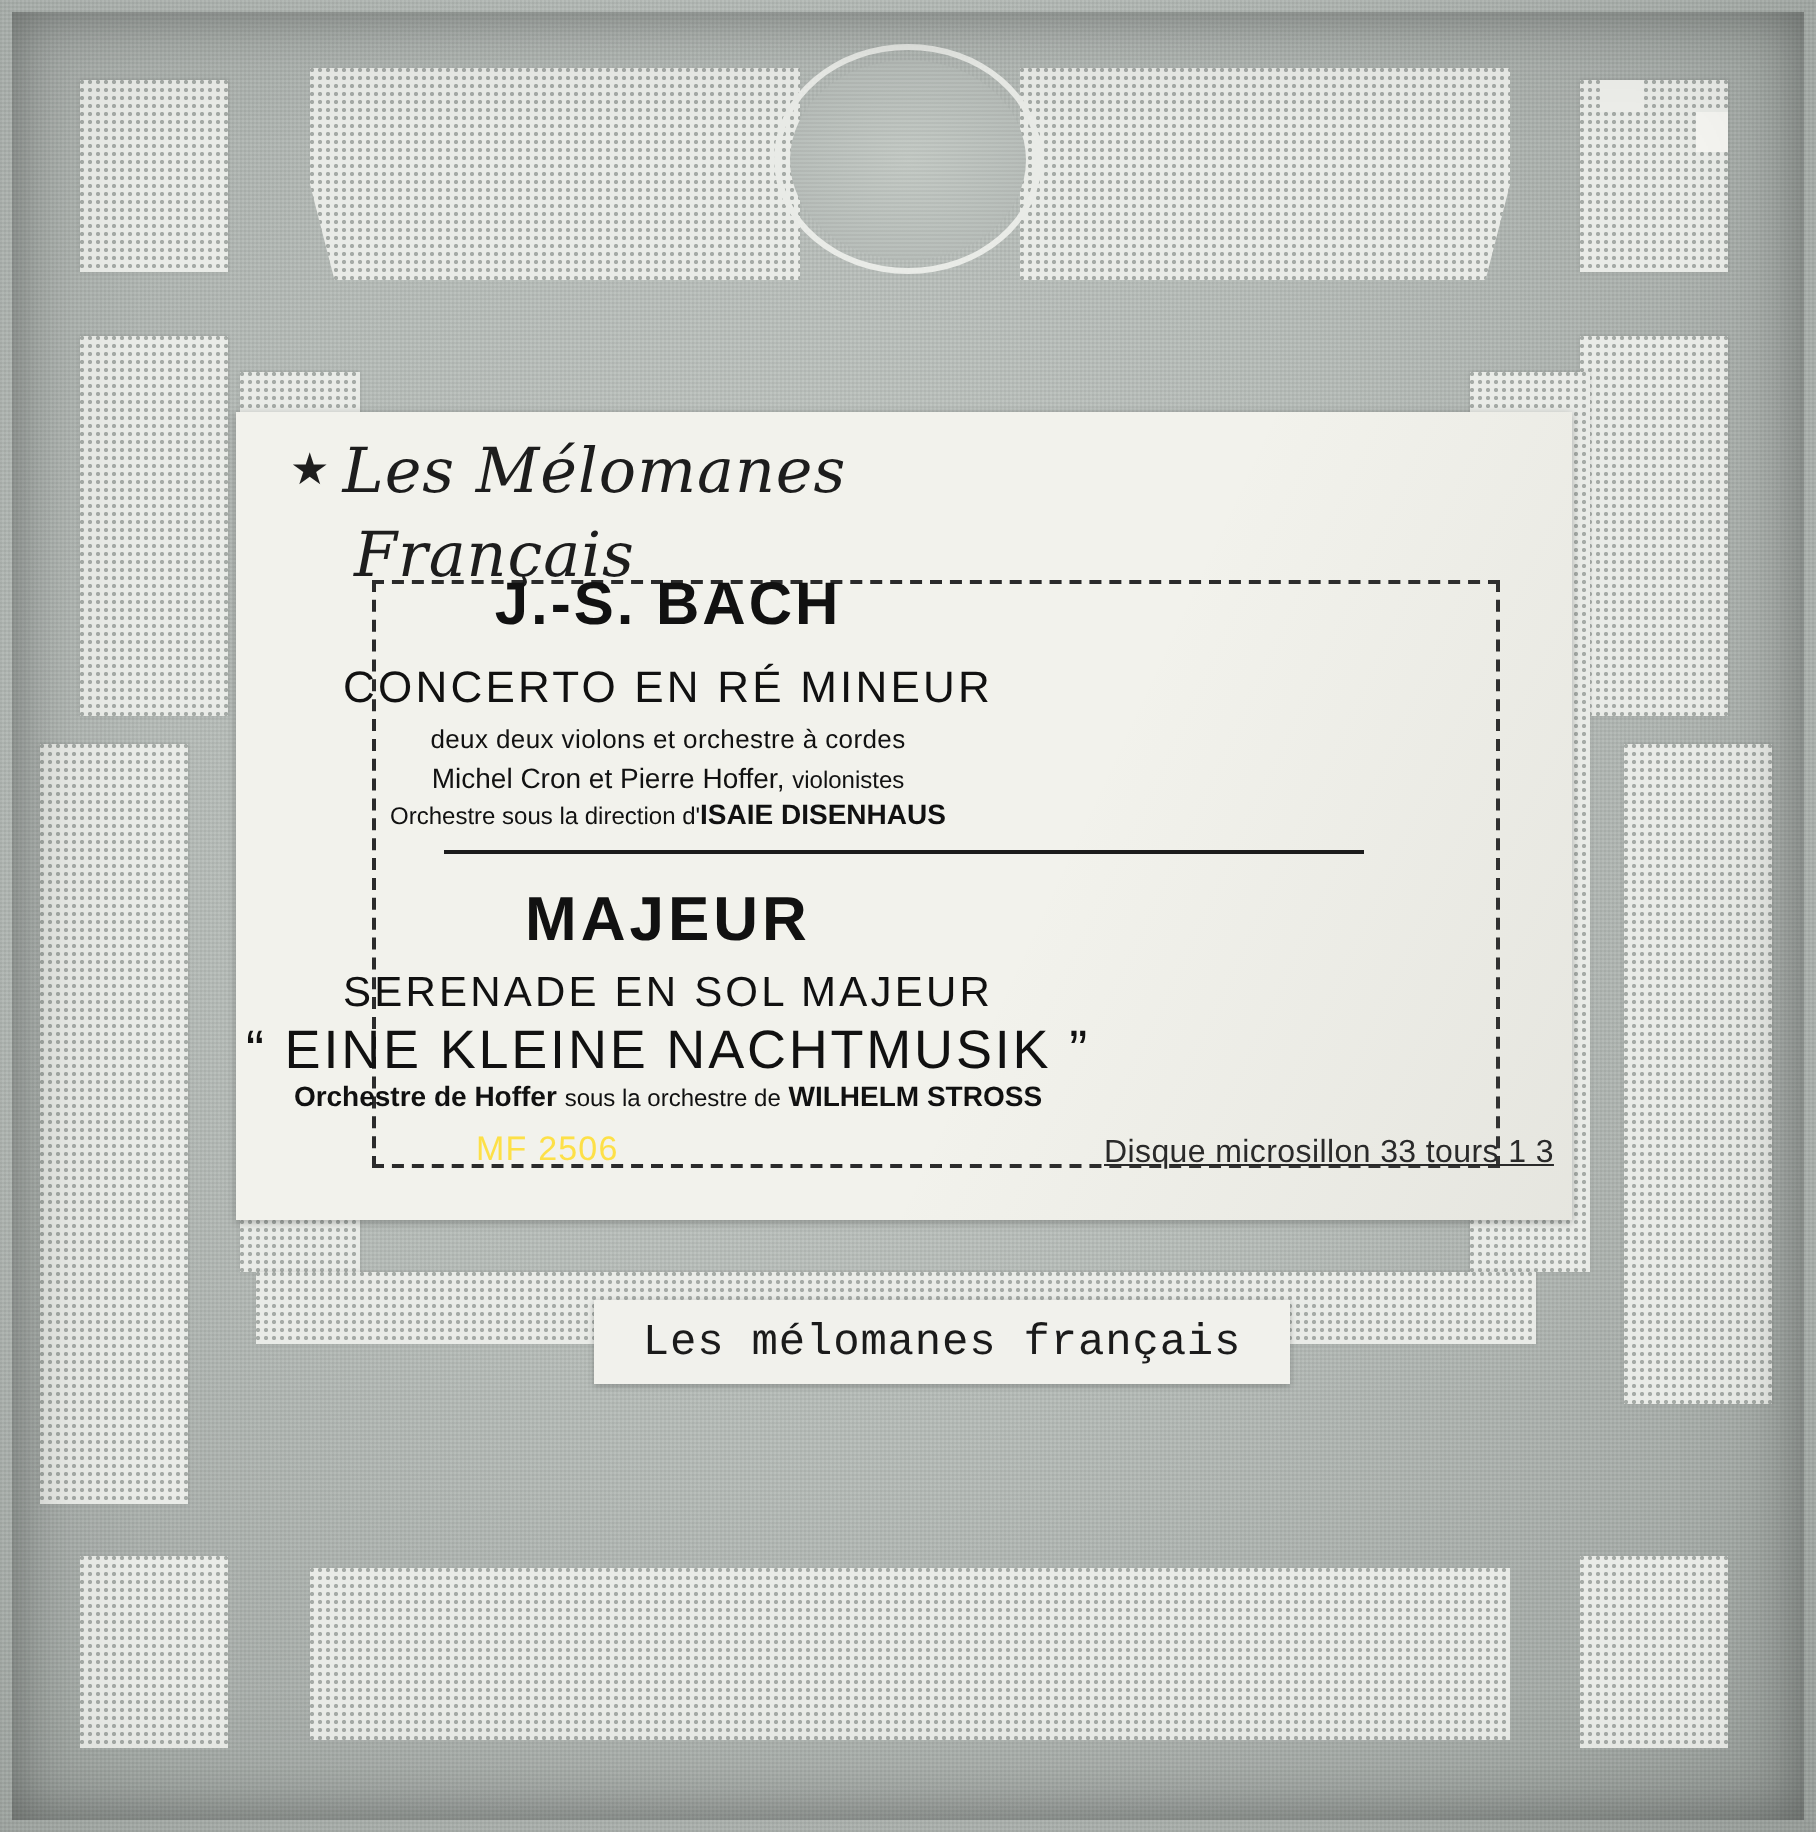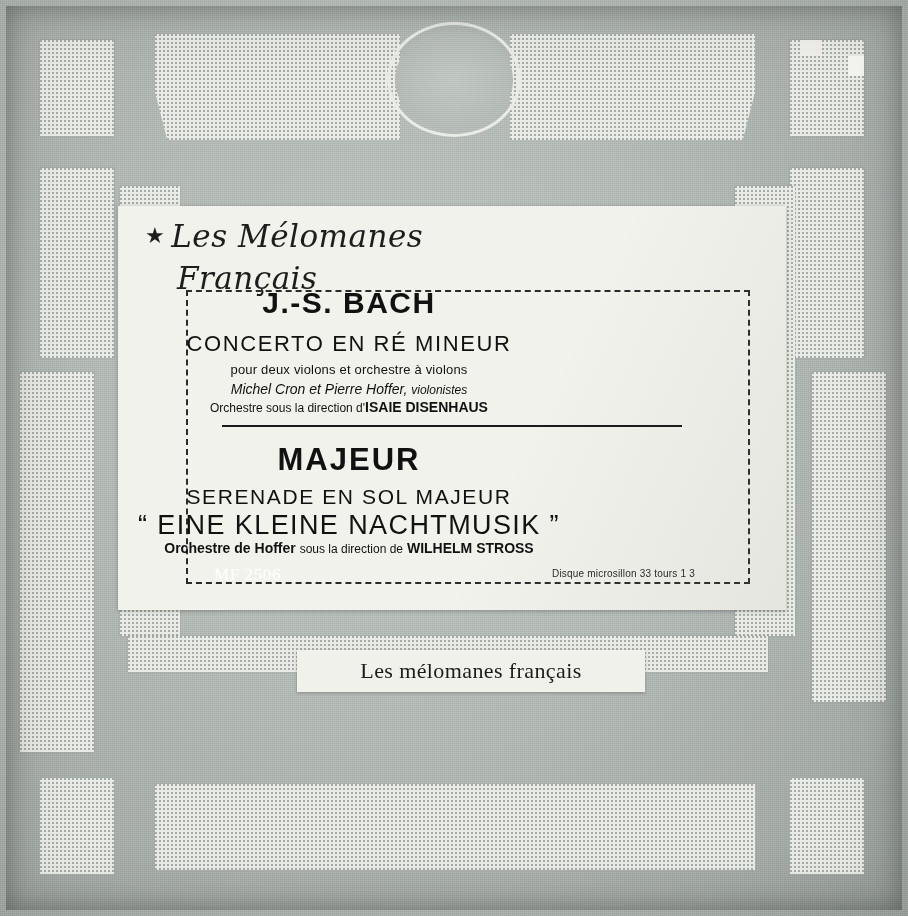--- a/index.html
+++ b/index.html
@@ -109,42 +109,41 @@
     line-height: 1.35;
   }
   #brand .star {
     font-style: normal;
     font-size: 22px;
     vertical-align: 4px;
     margin-right: 6px;
   }
   #brand .l2 { display: block; margin-left: 32px; }
 
-  .work { position: absolute; width: 668px; text-align: center; left: 0; color: #111; padding-left: 15px; }
+  .work { position: absolute; width: 668px; text-align: center; left: 0; color: #111; }
 
   #bach-composer {
     top: 286px;
     font-size: 30px;
     font-weight: bold;
     letter-spacing: 1.5px;
   }
   #bach-title {
     top: 331px;
     font-size: 22px;
     letter-spacing: 1.6px;
   }
   #bach-sub {
     top: 362px;
     font-size: 13px;
     letter-spacing: 0.2px;
   }
   #bach-soloists {
     top: 381px;
     font-size: 14px;
-    font-style: italic;
   }
   #bach-orchestra {
     top: 399px;
     font-size: 14px;
   }
   .small-caps { font-size: 12px; }
   .bold { font-weight: bold; text-align: center; }
 
   #divider {
     position: absolute;
@@ -169,47 +168,47 @@
     font-size: 27px;
     letter-spacing: 1.4px;
   }
   #mozart-orchestra {
     top: 540px;
     font-size: 14px;
   }
 
   #catalog {
     position: absolute;
-    left: 214px; top: 565px;
+    left: 238px; top: 565px;
     font-size: 17px;
-    color: #ffffff;
+    color: #fde047;
     letter-spacing: 0.6px;
-    font-family: Liberation Serif, serif;
   }
   #format-note {
     position: absolute;
     left: 552px; top: 568px;
-    font-size: 10px;
+    font-size: 16px;
     color: #2a2a2a;
     letter-spacing: 0.2px;
+    text-decoration: underline;
   }
 
   
   #bottom-banner {
     position: absolute;
     left: 297px; top: 650px;
     width: 348px; height: 42px;
     background: #f1f1ec;
     box-shadow: 0 1px 3px rgba(0,0,0,0.25);
     display: flex;
     align-items: center;
     justify-content: center;
   }
   #bottom-banner-text {
-    font-family: Liberation Serif, serif;
+    font-family: Liberation Mono, monospace;
     font-size: 22px;
     color: #1b1b1b;
     letter-spacing: 0.4px;
   }
 
   
   .artefact {
     position: absolute;
     background: #edeeea;
   }
@@ -252,37 +251,37 @@
   <div id="label-frame"></div>
 </div>
 
 <div id="brand">
   <span class="star">★</span><span>Les Mélomanes</span>
   <span class="l2">Français</span>
 </div>
 
 <div class="work" id="bach-composer">J.-S. BACH</div>
 <div class="work" id="bach-title">CONCERTO EN RÉ MINEUR</div>
-<div class="work" id="bach-sub">pour deux violons et orchestre à violons</div>
+<div class="work" id="bach-sub">deux deux violons et orchestre à cordes</div>
 <div class="work" id="bach-soloists">
   <span>Michel Cron et Pierre Hoffer,</span>
   <span class="small-caps">violonistes</span>
 </div>
 <div class="work" id="bach-orchestra">
   <span class="small-caps">Orchestre sous la direction d'</span><span class="bold">ISAIE DISENHAUS</span>
 </div>
 
 <div id="divider"></div>
 
 <div class="work" id="mozart-composer">MAJEUR</div>
 <div class="work" id="mozart-title">SERENADE EN SOL MAJEUR</div>
 <div class="work" id="mozart-subtitle">“ EINE KLEINE NACHTMUSIK ”</div>
 <div class="work" id="mozart-orchestra">
   <span class="bold">Orchestre de Hoffer</span>
-  <span class="small-caps">sous la direction de</span>
+  <span class="small-caps">sous la orchestre de</span>
   <span class="bold">WILHELM STROSS</span>
 </div>
 
 <div id="catalog">MF 2506</div>
 <div id="format-note">Disque microsillon 33 tours 1 3</div>
 
 <div id="bottom-banner">
   <span id="bottom-banner-text">Les mélomanes français</span>
 </div>
 

